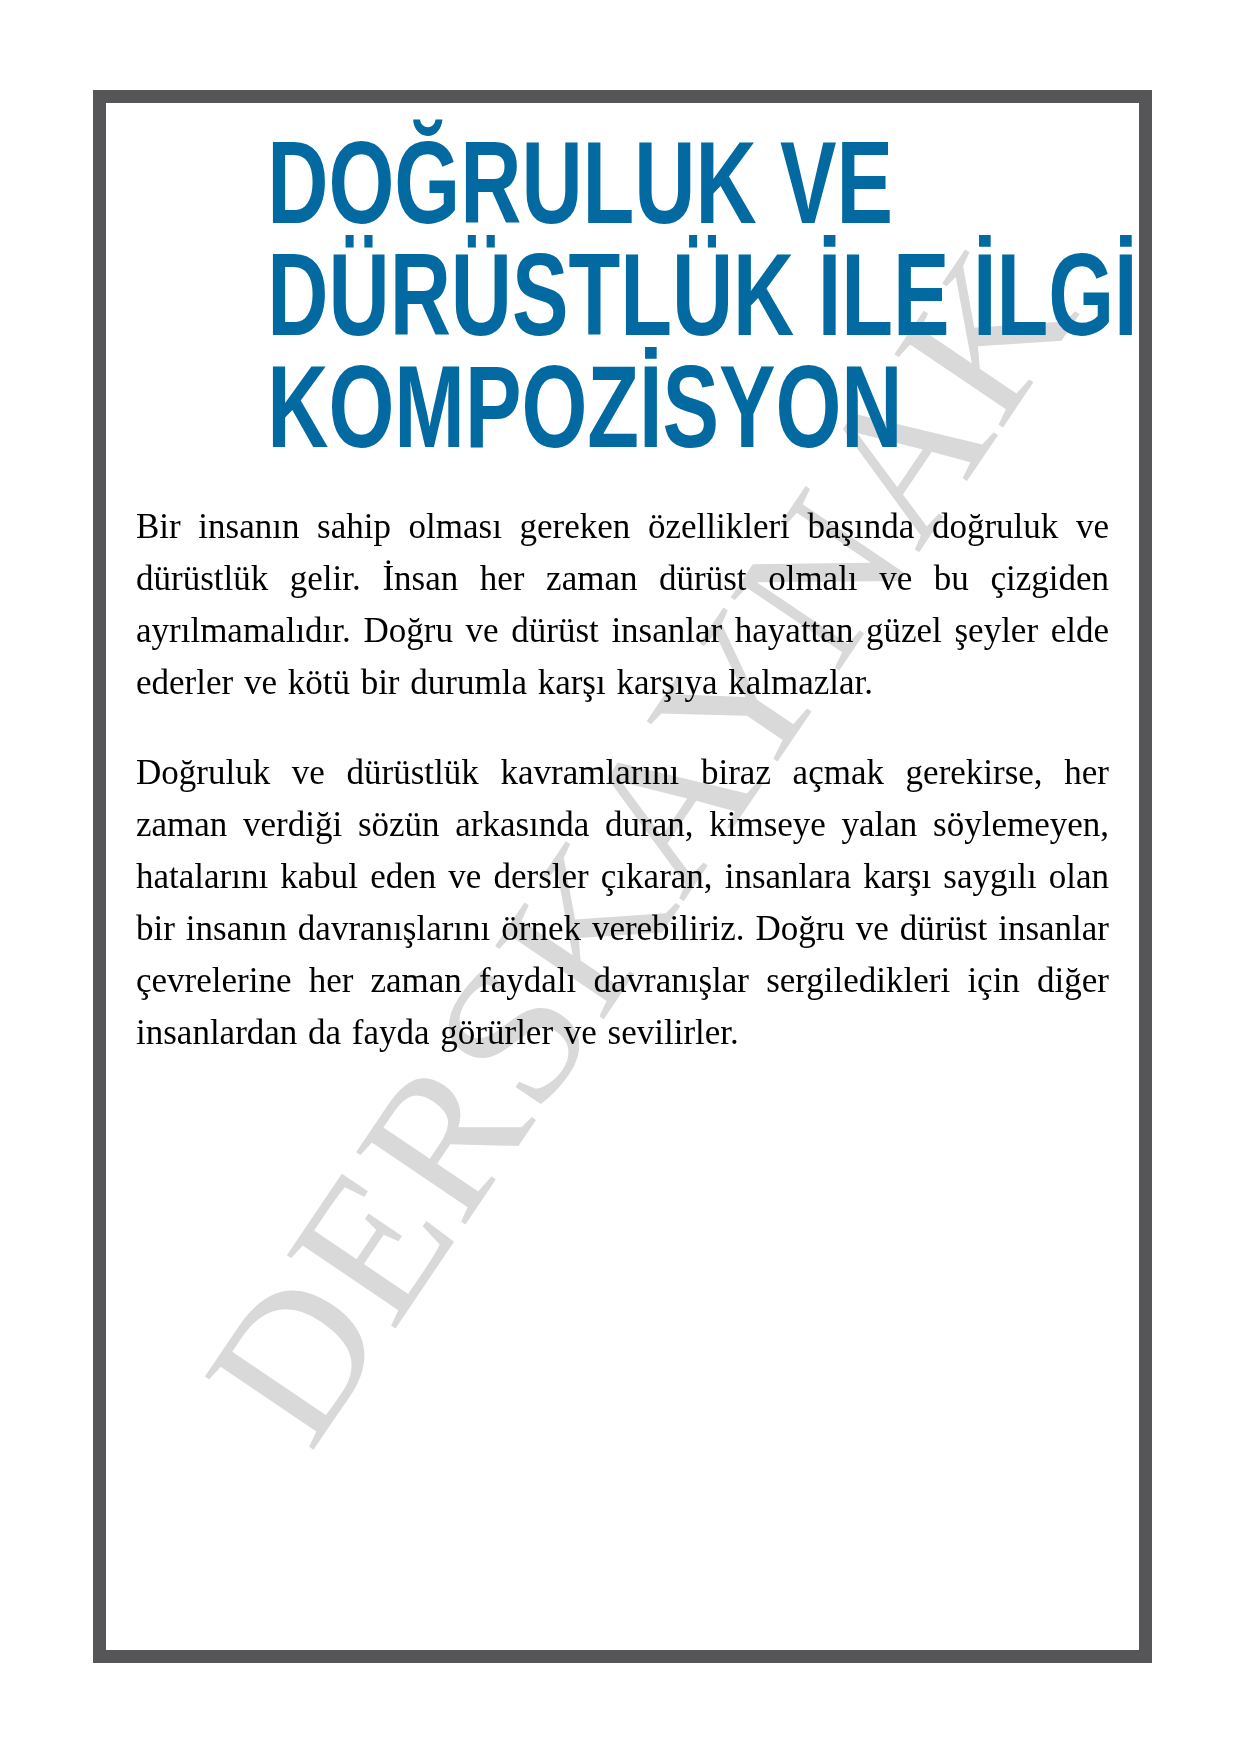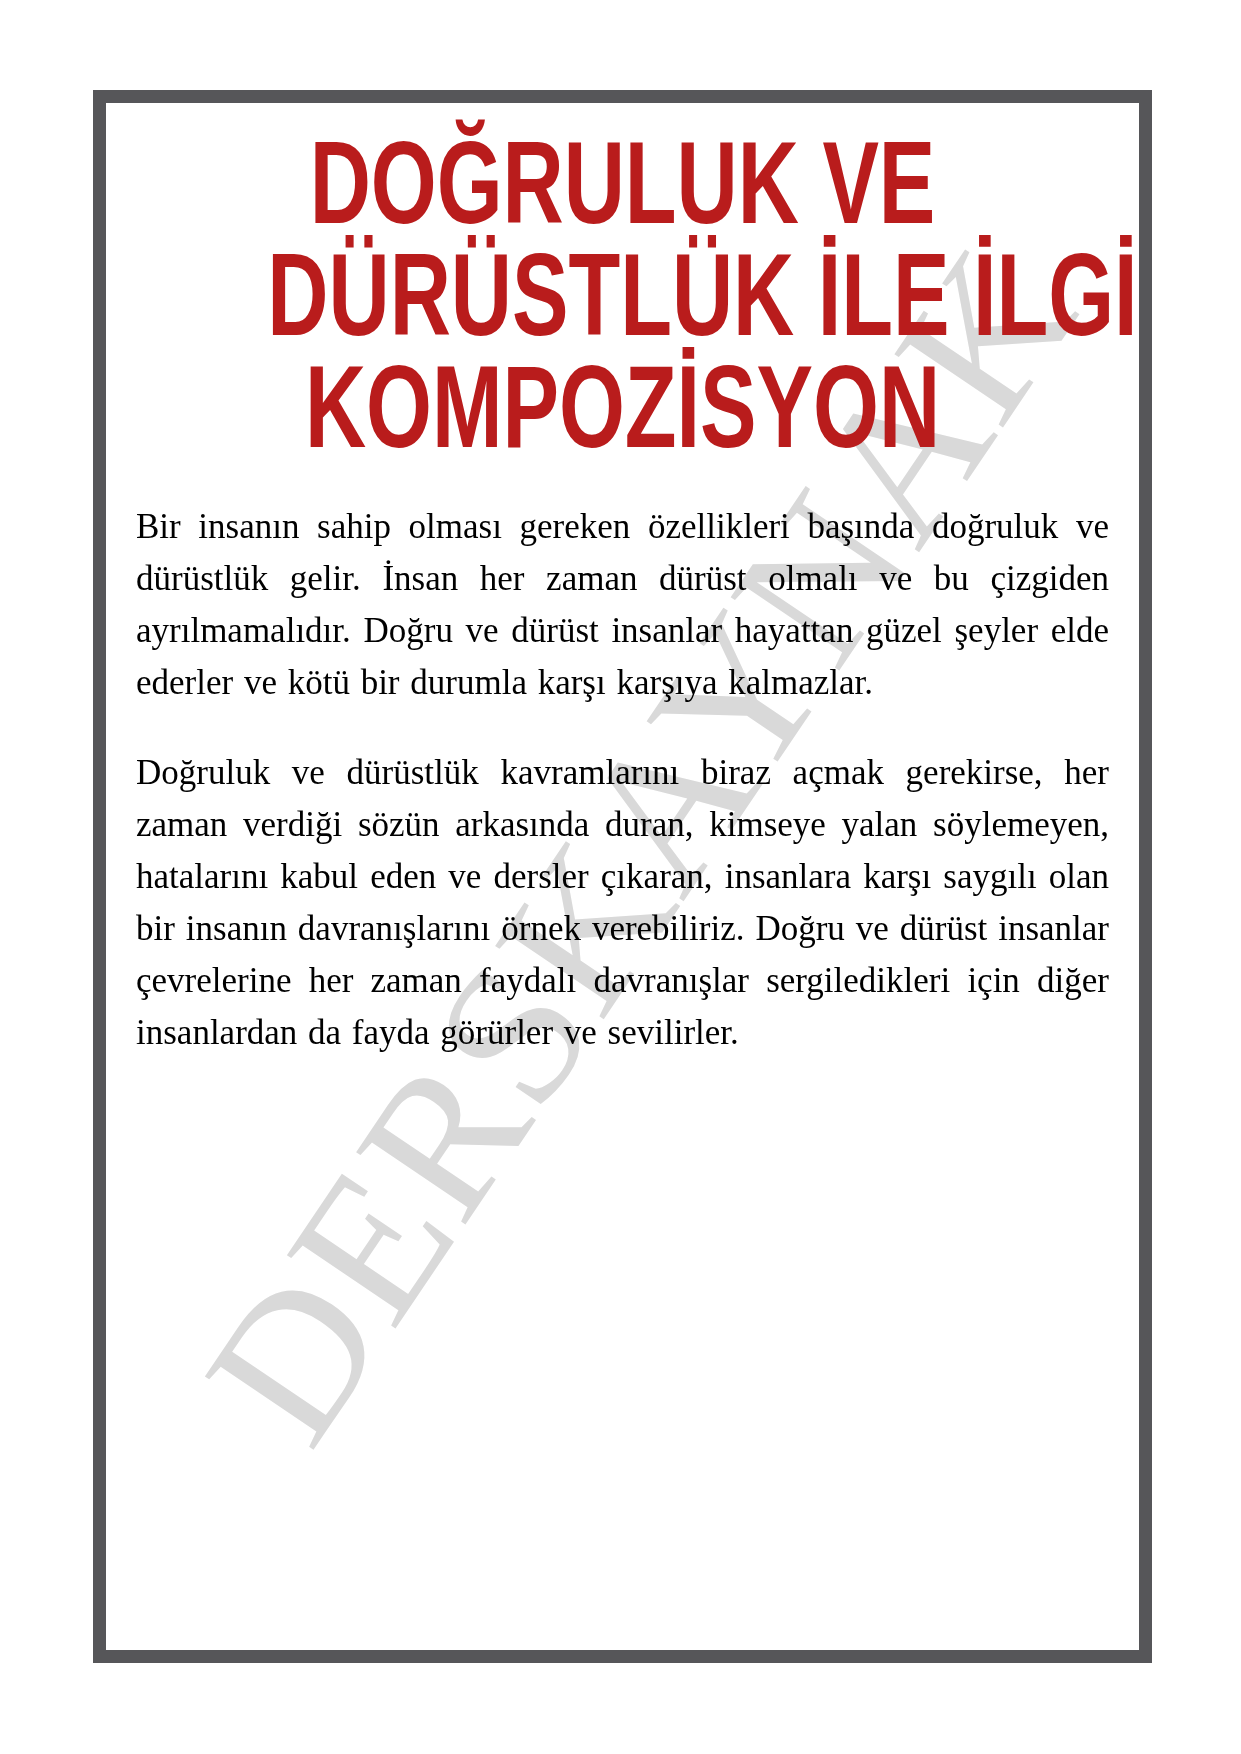--- a/index.html
+++ b/index.html
@@ -42,26 +42,25 @@
     z-index: 0;
     user-select: none;
   }
   .content {
     position: relative;
     z-index: 1;
     padding: 24px 30px 0 30px;
   }
   .doc-title {
     margin: 0 0 38px 0;
-    text-align: center;
     font-family: "Liberation Sans", sans-serif;
     font-weight: bold;
     font-size: 116px;
     line-height: 112px;
-    color: #b91c1c;
+    color: #0369a1;
   }
   .title-line {
     display: block;
     white-space: nowrap;
     transform: scaleX(0.73);
     transform-origin: 50% 50%;
   }
   .body-para {
     margin: 14px 0 38px 0;
     font-size: 35px;

